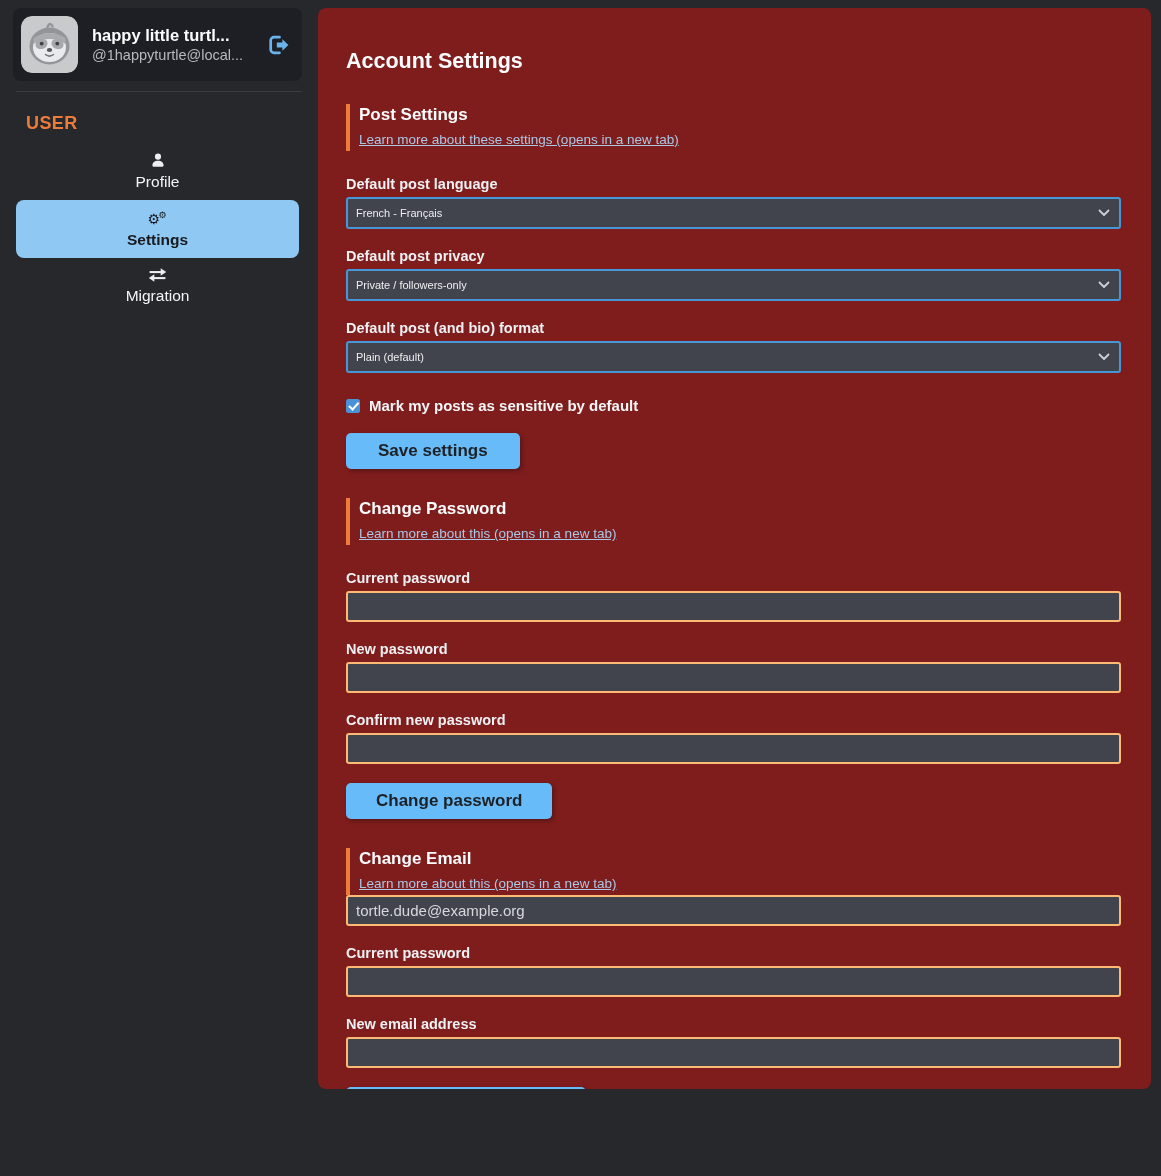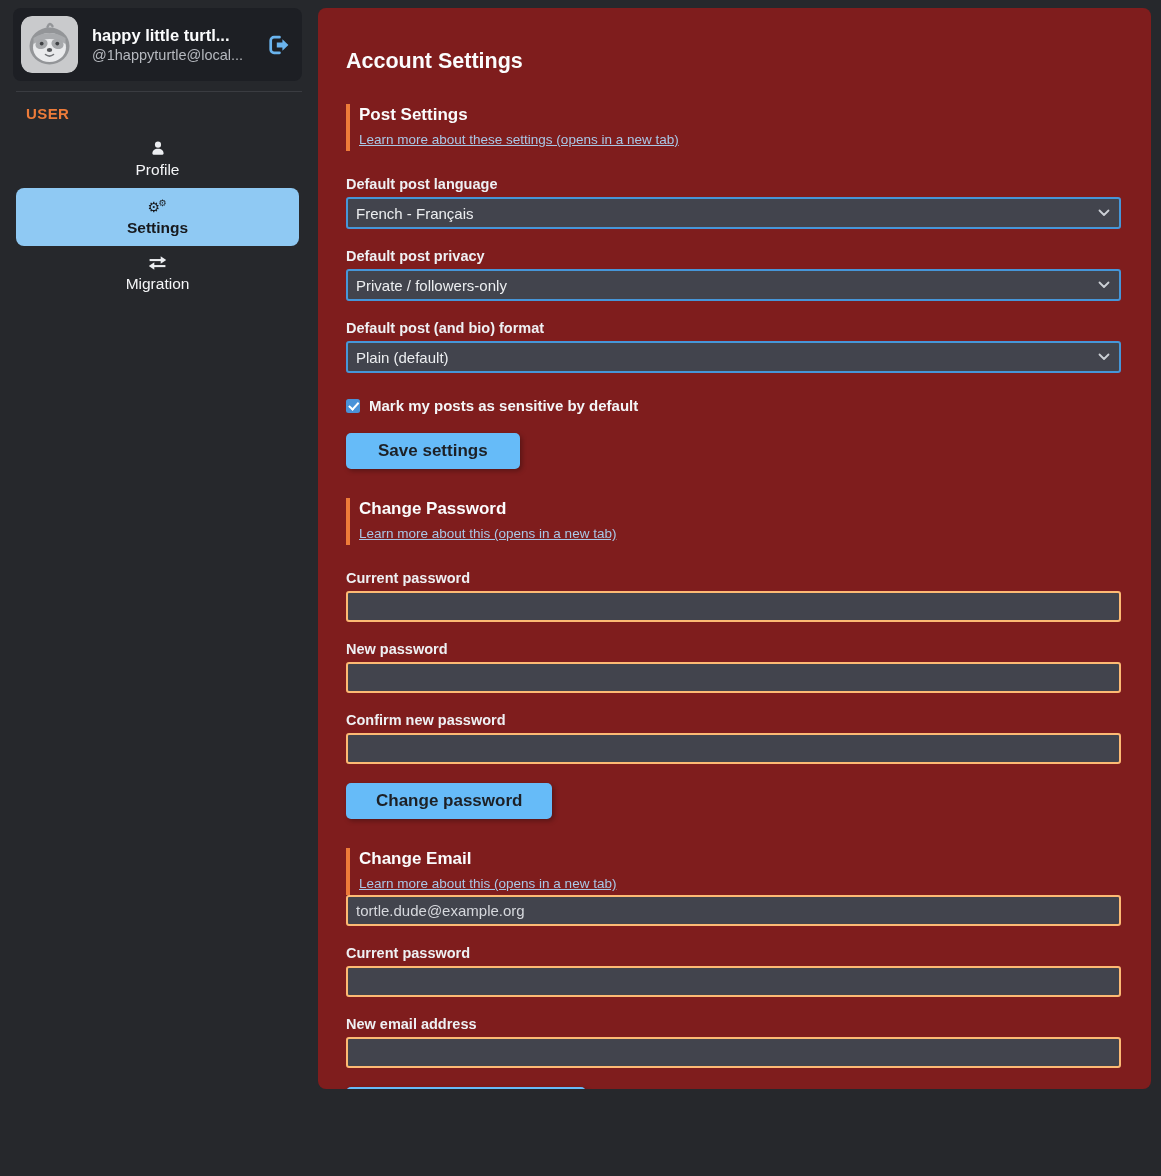--- a/index.html
+++ b/index.html
@@ -19,22 +19,22 @@
     display: flex; align-items: center; gap: 14px;
     padding: 8px 10px 8px 8px; width: 289px; height: 73px;
   }
   .avatar { width: 57px; height: 57px; flex-shrink: 0; border-radius: 11px; overflow: hidden; }
   .user-meta { flex: 1; min-width: 0; }
   .user-name { font-size: 16.5px; font-weight: 700; color: #fbfcfd; line-height: 1.35; white-space: nowrap; }
   .user-handle { font-size: 14.5px; color: #b6b9bf; line-height: 1.35; white-space: nowrap; }
   .logout-btn { background: none; border: none; padding: 0 2px 0 0; cursor: pointer; line-height: 0; }
   .divider { border: none; border-top: 1px solid #3a3c41; margin: 10px 0 0 3px; width: 286px; }
   .nav-section-label {
-    margin: 13px 0 0 13px; color: #ed7b39;
-    font-size: 15px; font-weight: 700; letter-spacing: .4px;
+    margin: 21px 0 0 13px; color: #ed7b39;
+    font-size: 18px; font-weight: 700; letter-spacing: .4px;
   }
   .nav { margin: 9px 3px 0 3px; display: flex; flex-direction: column; }
   .nav-item {
     display: flex; align-items: center; gap: 4px;
     padding: 9px 12px; border-radius: 8px;
     color: #f4f5f7; font-size: 15.5px; text-decoration: none; cursor: pointer; flex-direction: column;
   }
   .nav-item.active { background: #8fc9f3; color: #17191d; font-weight: 700; }
   .nav-icon { width: 22px; display: inline-flex; justify-content: center; align-items: center; line-height: 0; }
   .cogs { position: relative; width: 22px; height: 18px; font-size: 14px; line-height: 18px; text-align: left; display: inline-block; }
@@ -54,21 +54,21 @@
   .learn-link { font-size: 13.5px; color: #a9c7e6; text-decoration: underline; cursor: pointer; }
 
   .field-label { display: block; font-size: 14.5px; font-weight: 700; color: #eef0f3; margin: 19px 0 5px 0; }
   .section-head + .field-label { margin-top: 25px; }
 
   .select-wrap { position: relative; width: 775px; }
   select {
     width: 100%; height: 32px; appearance: none; -webkit-appearance: none;
     background: #42444d; color: #eceef0;
     border: 2px solid #4696d8; border-radius: 3px;
-    font-family: inherit; font-size: 15px; padding: 0 32px 0 8px;
+    font-family: inherit; font-size: 11px; padding: 0 32px 0 8px;
   }
   .chevron { position: absolute; right: 11px; top: 12px; pointer-events: none; line-height: 0; }
 
   .text-input {
     width: 775px; height: 31px;
     background: #42444d; color: #d6d8dd;
     border: 2px solid #fdba74; border-radius: 3px;
     font-family: inherit; font-size: 15px; padding: 0 8px; display: block;
   }
 

